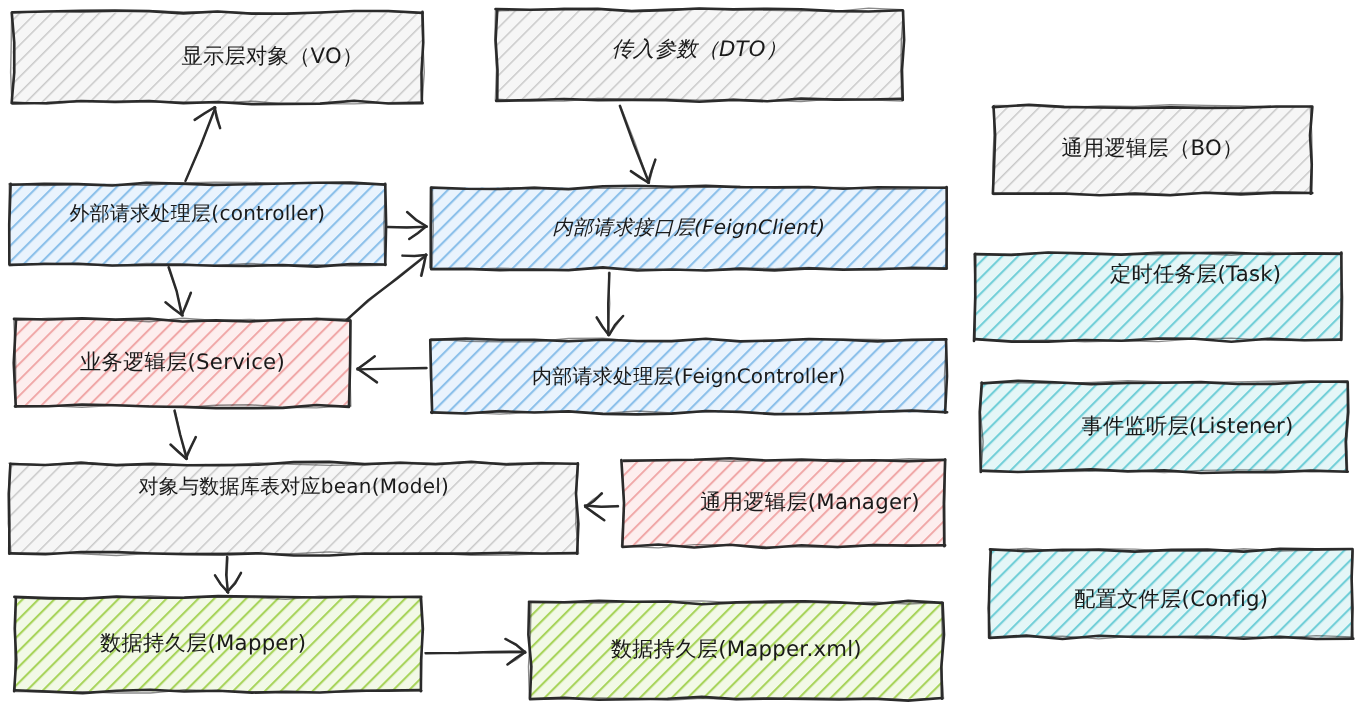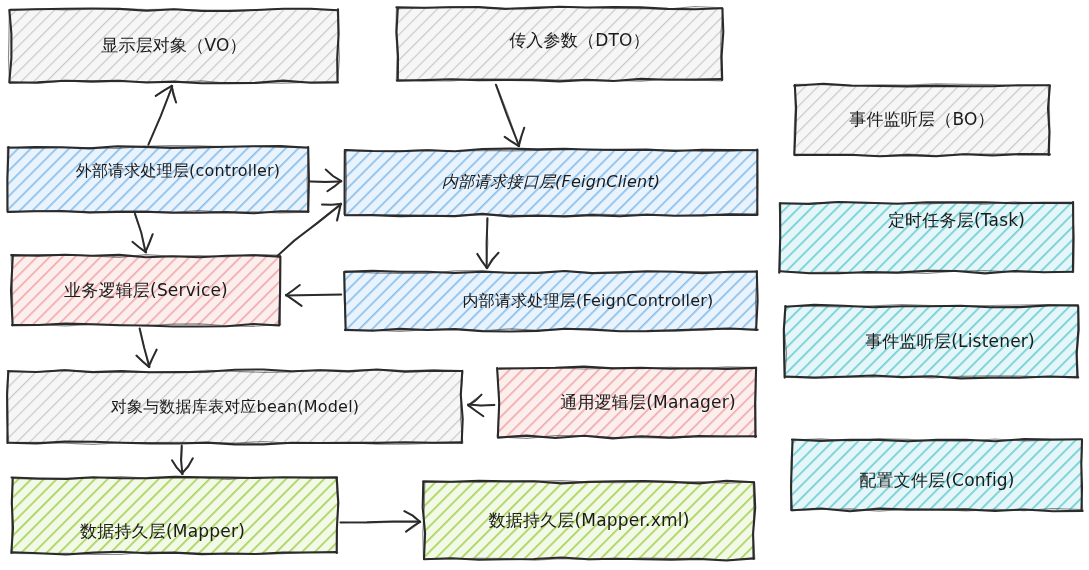--- a/index.html
+++ b/index.html
@@ -292,28 +292,28 @@
           <path d="M 753.2 481.6 L 753.8 507.7 L 753.2 533.3 L 754.8 559.0" stroke="#2b2b2b" stroke-width="1.16" fill="none" stroke-linecap="round" opacity="0.55"></path>
           <path d="M 753.8 558.4 L 726.5 560.5 L 699.0 559.0 L 671.5 559.6 L 644.0 559.2 L 616.5 558.8 L 589.0 559.3 L 561.5 557.5 L 534.0 559.0 L 506.5 559.3 L 479.0 559.8 L 451.5 558.3 L 424.0 559.3" stroke="#2b2b2b" stroke-width="2.10" fill="none" stroke-linecap="round" opacity="1"></path>
           <path d="M 753.1 558.3 L 726.5 560.0 L 699.0 558.4 L 671.5 558.6 L 644.0 558.2 L 616.5 559.1 L 589.0 559.7 L 561.5 558.6 L 534.0 560.2 L 506.5 558.7 L 479.0 558.3 L 451.5 559.0 L 424.0 559.4" stroke="#2b2b2b" stroke-width="1.16" fill="none" stroke-linecap="round" opacity="0.55"></path>
           <path d="M 424.0 558.6 L 425.1 533.3 L 422.7 507.7 L 423.3 482.0" stroke="#2b2b2b" stroke-width="2.10" fill="none" stroke-linecap="round" opacity="1"></path>
           <path d="M 423.5 558.3 L 422.8 533.3 L 424.3 507.7 L 424.8 482.0" stroke="#2b2b2b" stroke-width="1.16" fill="none" stroke-linecap="round" opacity="0.55"></path>
         </g>
       </g>
   </svg>
 
   <div id="label-layer">
-      <div class="node-label" style="left: 10px; top: 10px; width: 328px; height: 72px;">显示层对象（VO）</div>
-      <div class="node-label" style="left: 417px; top: 8px; width: 325px; height: 65px;">传入参数（DTO）</div>
-      <div class="node-label" style="left: 795px; top: 85px; width: 254px; height: 70px;">事件监听层（BO）</div>
-      <div class="node-label sm" style="left: 8px; top: 147px; width: 300px; height: 49px; padding-left: 20px;">外部请求处理层(controller)</div>
+      <div class="node-label" style="left: 10px; top: 10px; width: 328px; height: 72px; padding-left: 44px;">显示层对象（VO）</div>
+      <div class="node-label" style="left: 397px; top: 8px; width: 325px; height: 65px; font-style: italic;">传入参数（DTO）</div>
+      <div class="node-label" style="left: 795px; top: 85px; width: 254px; height: 70px;">通用逻辑层（BO）</div>
+      <div class="node-label sm" style="left: 8px; top: 147px; width: 300px; height: 49px;">外部请求处理层(controller)</div>
       <div class="node-label sm" style="left: 345px; top: 150px; width: 412px; height: 64px; font-style: italic;">内部请求接口层(FeignClient)</div>
       <div class="node-label" style="left: 780px; top: 186px; width: 353px; height: 69px;">定时任务层(Task)</div>
       <div class="node-label" style="left: 12px; top: 256px; width: 268px; height: 69px; border-radius: 24px;">业务逻辑层(Service)</div>
-      <div class="node-label sm" style="left: 345px; top: 272px; width: 412px; height: 58px; margin-left: 37px;">内部请求处理层(FeignController)</div>
+      <div class="node-label sm" style="left: 345px; top: 272px; width: 412px; height: 58px;">内部请求处理层(FeignController)</div>
       <div class="node-label" style="left: 785px; top: 306px; width: 330px; height: 71px;">事件监听层(Listener)</div>
-      <div class="node-label sm" style="left: 8px; top: 371px; width: 454px; height: 72px;">对象与数据库表对应bean(Model)</div>
+      <div class="node-label sm" style="left: 8px; top: 353px; width: 454px; height: 72px;">对象与数据库表对应bean(Model)</div>
       <div class="node-label" style="left: 498px; top: 368px; width: 300px; height: 69px;">通用逻辑层(Manager)</div>
       <div class="node-label" style="left: 792px; top: 440px; width: 290px; height: 82px; border-radius: 13px;">配置文件层(Config)</div>
-      <div class="node-label" style="left: 12px; top: 478px; width: 301px; height: 75px; margin-top: 16px;">数据持久层(Mapper)</div>
+      <div class="node-label" style="left: 12px; top: 478px; width: 301px; height: 75px;">数据持久层(Mapper)</div>
       <div class="node-label" style="left: 424px; top: 482px; width: 330px; height: 77px; text-align: center;">数据持久层(Mapper.xml)</div>
     </div>
 </div>
 
 </body></html>

